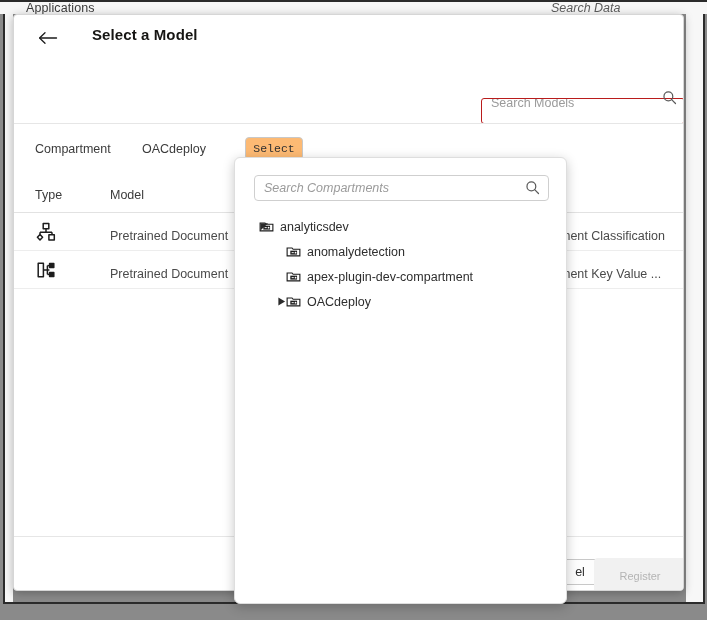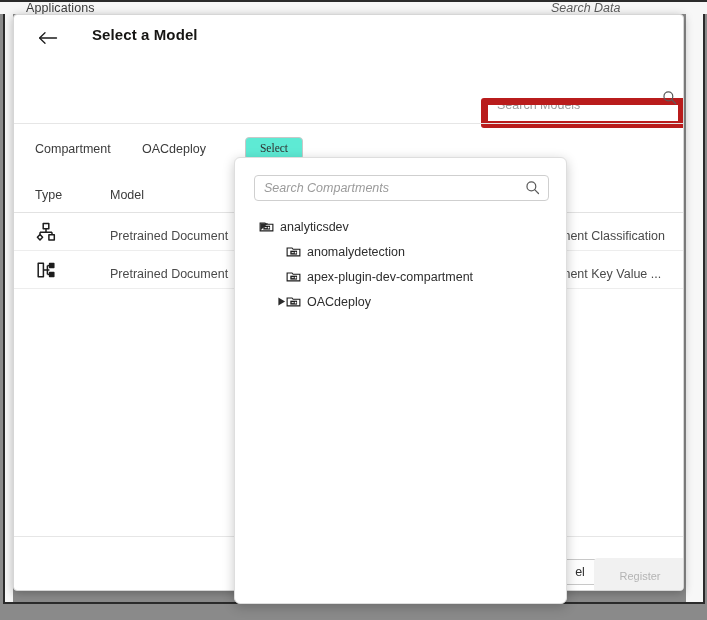--- a/index.html
+++ b/index.html
@@ -104,21 +104,21 @@
   }
 
   
   #search-models-wrap {
     position: absolute;
     left: 467px; top: 70px;
     width: 204px; height: 26px;
   }
   #search-models-input {
     width: 100%; height: 100%;
-    border: 7px solid #b91c1c;
+    border: 1px solid #b91c1c;
     border-radius: 3px;
     background: #fff;
     font-family: "Liberation Sans", sans-serif;
     font-size: 12.5px;
     color: #3b3b3b;
     padding: 0 26px 16px 9px;
     outline: none;
     margin-top: 13px;
   }
   #search-models-input::placeholder { color: #9b9b9b; }
@@ -154,22 +154,22 @@
     left: 128px; top: 5px;
     font-size: 12.5px;
     color: #3b3b3b;
   }
   #compartment-select-btn {
     position: absolute;
     left: 231px; top: 0px;
     width: 58px; height: 23px;
     border: 1px solid #c8c8c8;
     border-radius: 4px;
-    background: #5eead4;
-    font-family: Liberation Serif, serif;
+    background: #fdba74;
+    font-family: Liberation Mono, monospace;
     font-size: 11.5px;
     color: #303030;
     cursor: pointer;
     line-height: 1;
     padding: 0;
   }
 
   
   #models-table {
     position: absolute;

